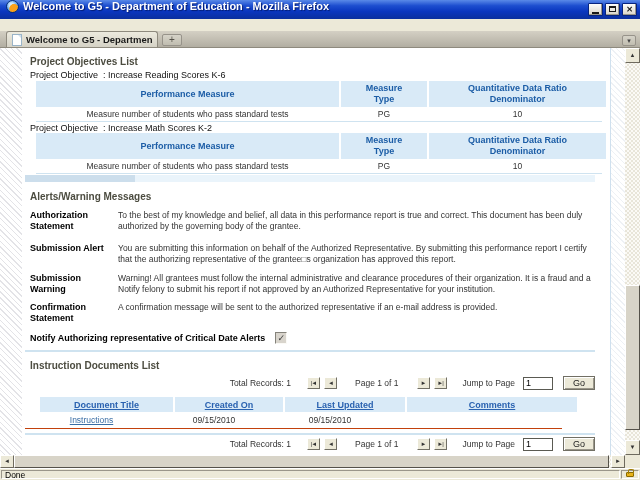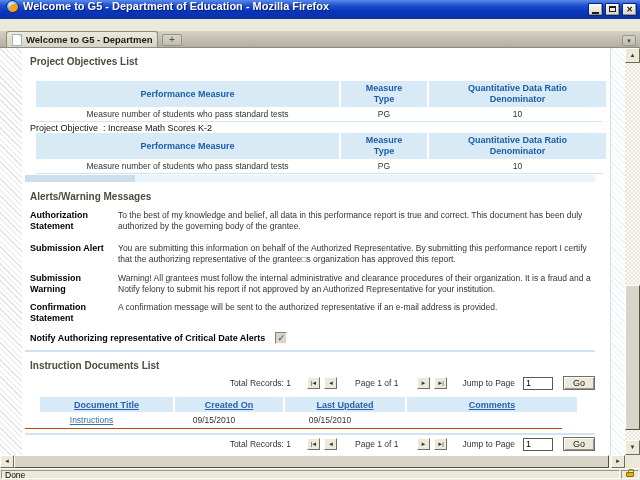--- a/index.html
+++ b/index.html
@@ -182,20 +182,21 @@
   </div>
 
   <div class="viewport">
     <div class="hatch-left"></div>
     <div class="hatch-right"></div>
 
     <div class="page">
 
       <div class="sec-heading" style="top:8px">Project Objectives List</div>
 
+      <div class="obj-label" style="top:22px">Project Objective  : Increase Reading Scores K-6</div>
       <div class="ptable" style="top:33px">
         <div class="hdr">
           <div>Performance Measure</div>
           <div>Measure Type</div>
           <div>Quantitative Data Ratio Denominator</div>
         </div>
         <div class="row">
           <div>Measure number of students who pass standard tests</div>
           <div>PG</div>
           <div>10</div>

